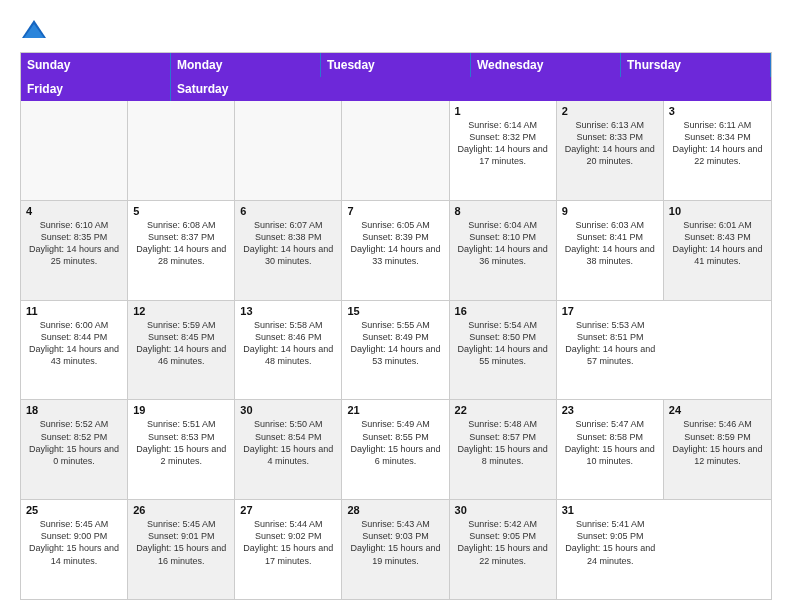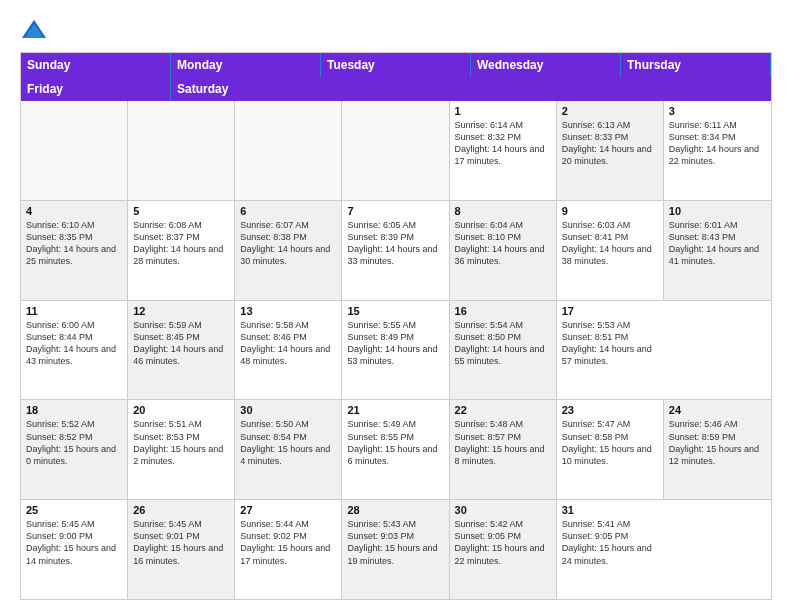--- a/index.html
+++ b/index.html
@@ -107,20 +107,21 @@
     .day-num {
       font-weight: bold;
       font-size: 11px;
       margin-bottom: 2px;
       color: #111;
     }
     .cell-info {
       font-size: 9px;
       line-height: 1.35;
       color: #333;
+      text-align: center;
     }
   </style>
 </head>
 <body>
 
 <div class="page">
   <div class="header">
     <div class="logo">
       <svg class="logo-icon" viewBox="0 0 28 28">
         <polygon points="14,4 26,22 2,22" fill="#1565c0"></polygon>
@@ -272,21 +273,21 @@
         </div>
         <div class="cal-row">
           <div class="cal-cell shaded">
             <div class="day-num">18</div>
             <div class="cell-info">Sunrise: 5:52 AM
 Sunset: 8:52 PM
 Daylight: 15 hours
 and 0 minutes.</div>
           </div>
           <div class="cal-cell">
-            <div class="day-num">20</div>
+            <div class="day-num">19</div>
             <div class="cell-info">Sunrise: 5:51 AM
 Sunset: 8:53 PM
 Daylight: 15 hours
 and 2 minutes.</div>
           </div>
           <div class="cal-cell shaded">
             <div class="day-num">30</div>
             <div class="cell-info">Sunrise: 5:50 AM
 Sunset: 8:54 PM
 Daylight: 15 hours

